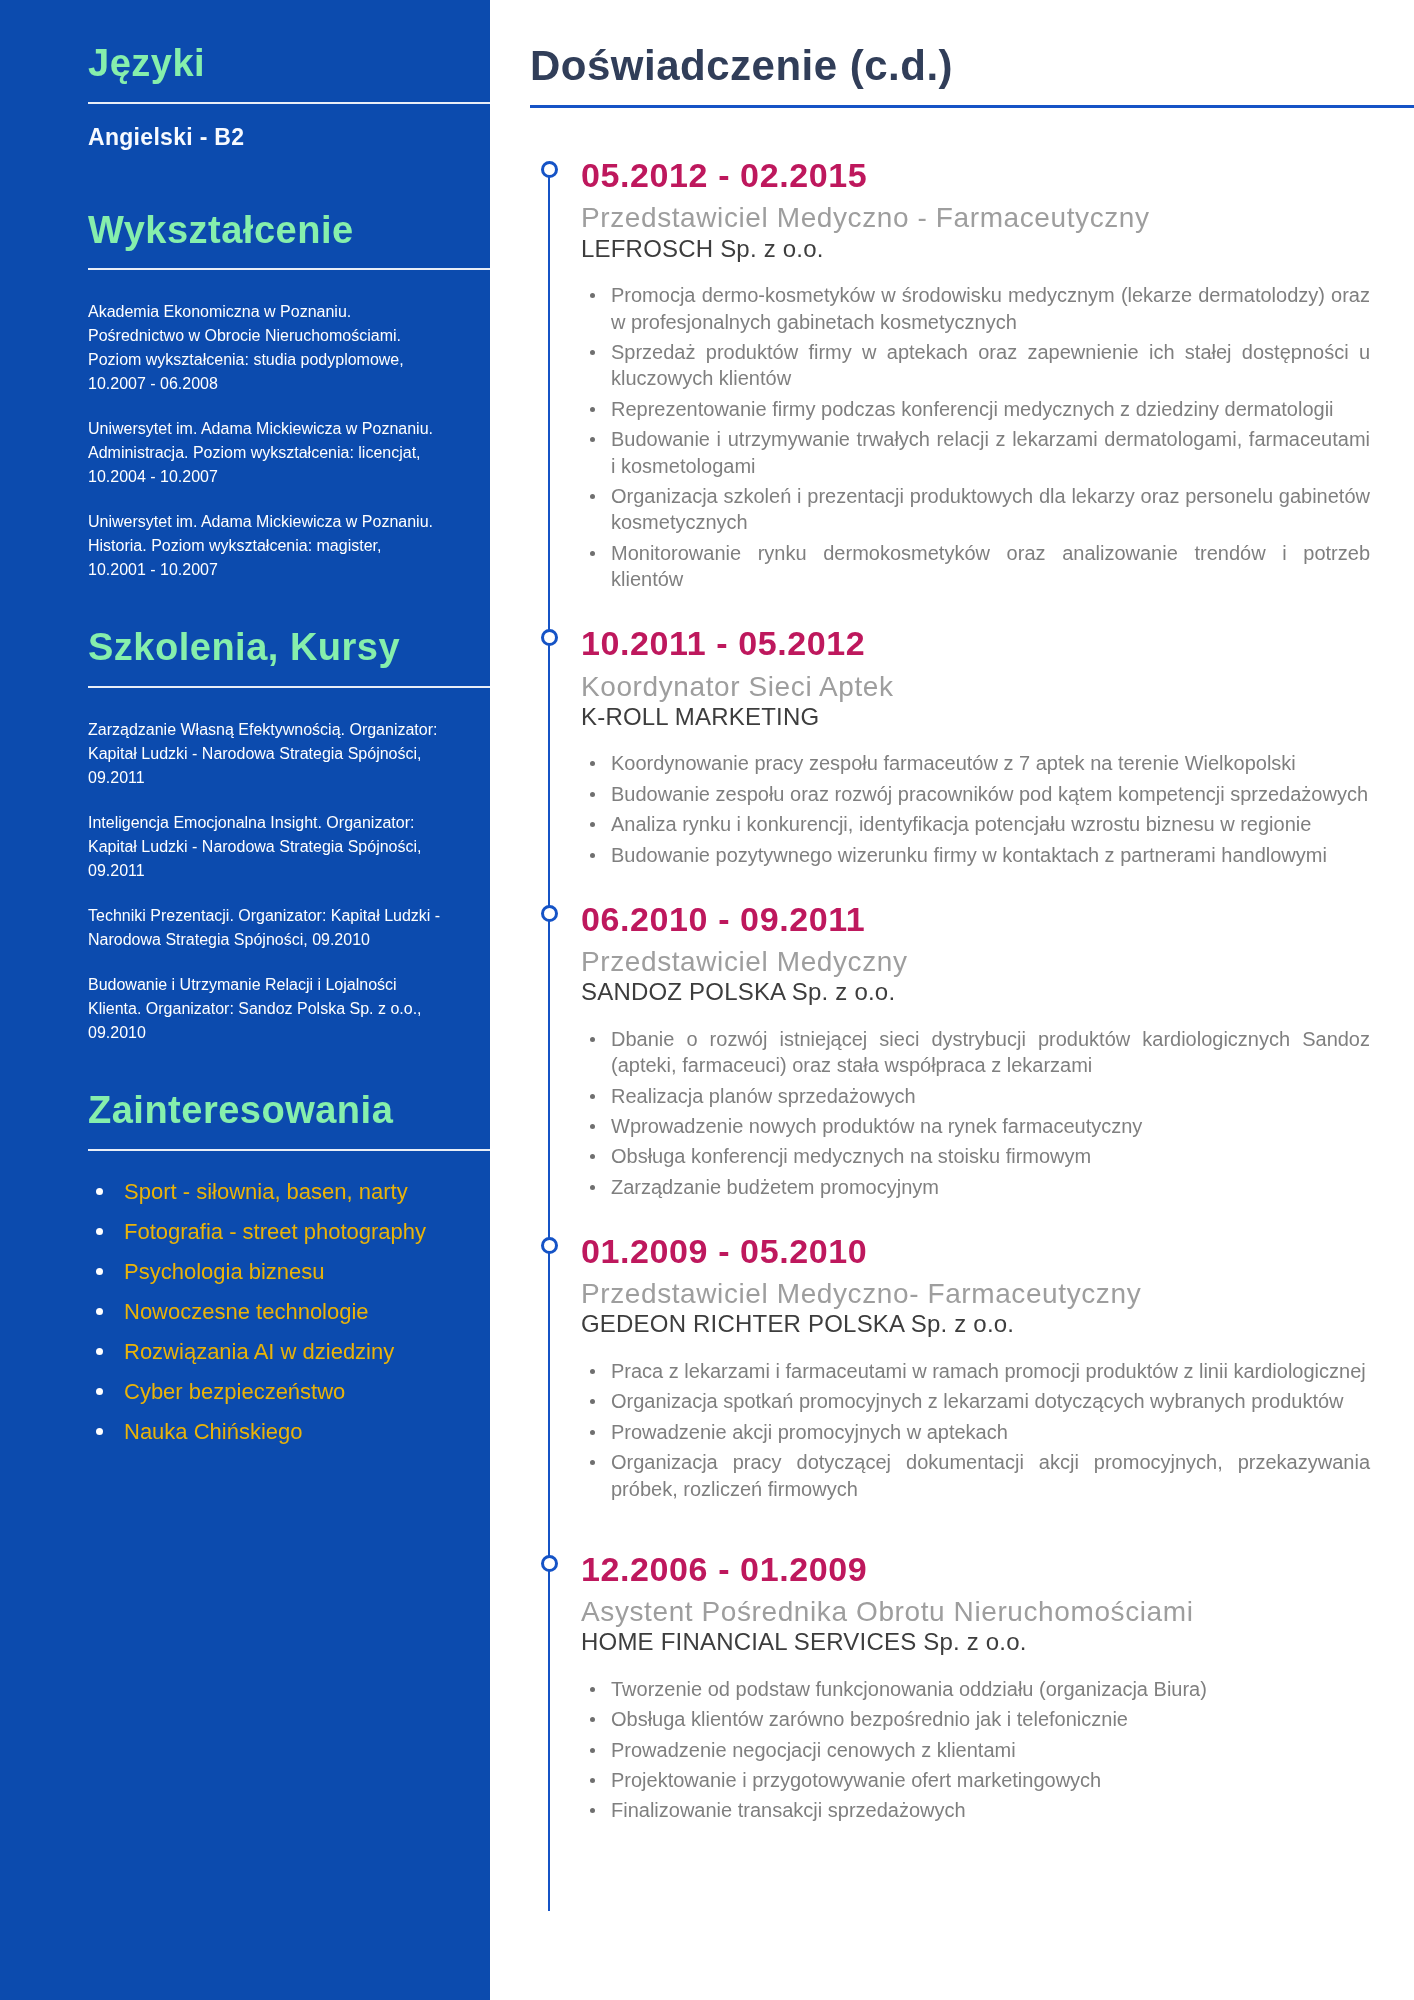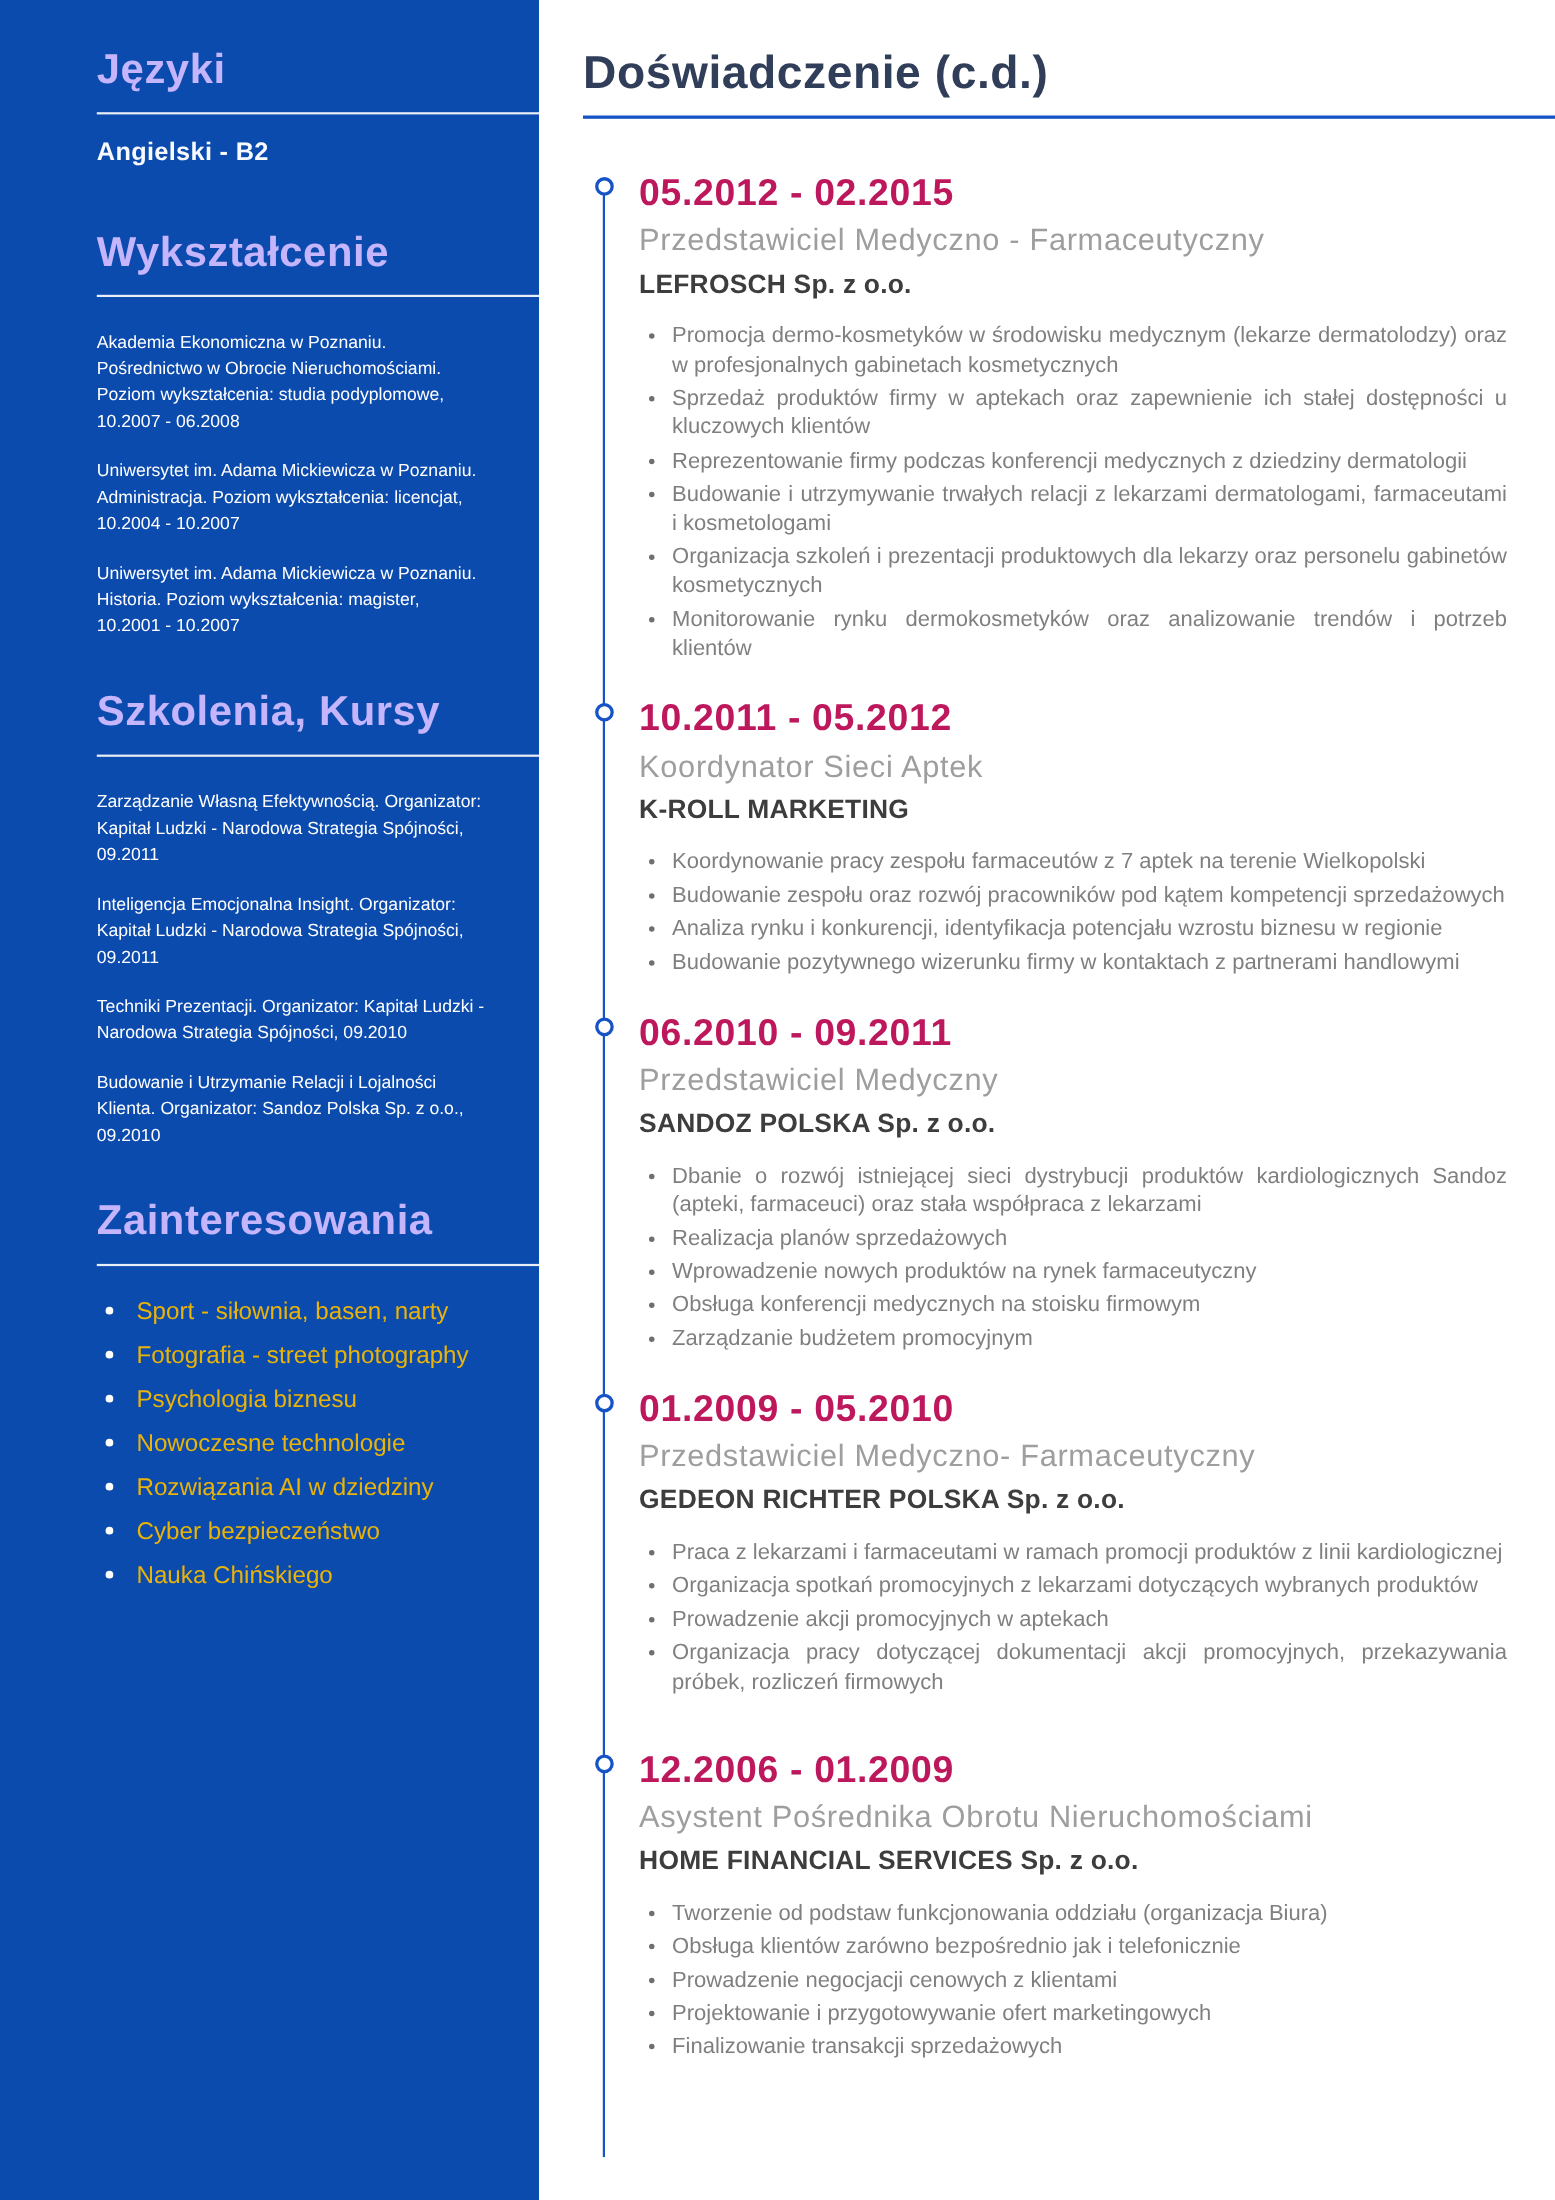--- a/index.html
+++ b/index.html
@@ -16,21 +16,21 @@
     width:490px;min-width:490px;height:100%;
     background:#0C4BAE;
     color:#F7FAFF;
     box-sizing:border-box;
     padding:42px 48px 0 88px;
   }
   .side-title{
     margin:0;
     font-size:38px;line-height:1.15;
     font-weight:700;letter-spacing:.5px;
-    color:#c4b5fd;
+    color:#86efac;
   }
   .side-title.mt1{margin-top:58px;}
   .side-title.mt2{margin-top:44px;}
   .side-rule{
     border:none;height:2px;background:#e9eef7;
     margin:16px -48px 0 0;
   }
   .side-lang{
     margin-top:20px;
     font-size:23px;font-weight:700;letter-spacing:.3px;
@@ -97,22 +97,21 @@
   .dates{
     font-size:34px;font-weight:700;letter-spacing:.6px;
     color:#be185d;line-height:1.15;
   }
   .role{
     margin-top:7px;
     font-size:28px;font-weight:400;letter-spacing:.6px;
     color:#9E9E9E;line-height:1.15;
   }
   .company{
-    margin-top:10px;
-    font-size:24px;font-weight:700;letter-spacing:.2px;
+    font-size:24px;font-weight:400;letter-spacing:.2px;
     color:#3D3D3D;line-height:1.15;
   }
   .bullets{
     list-style:none;
     margin:20px 0 0 0;padding:0;
   }
   .bullet{
     position:relative;
     padding-left:30px;
     font-size:20px;line-height:1.32;

